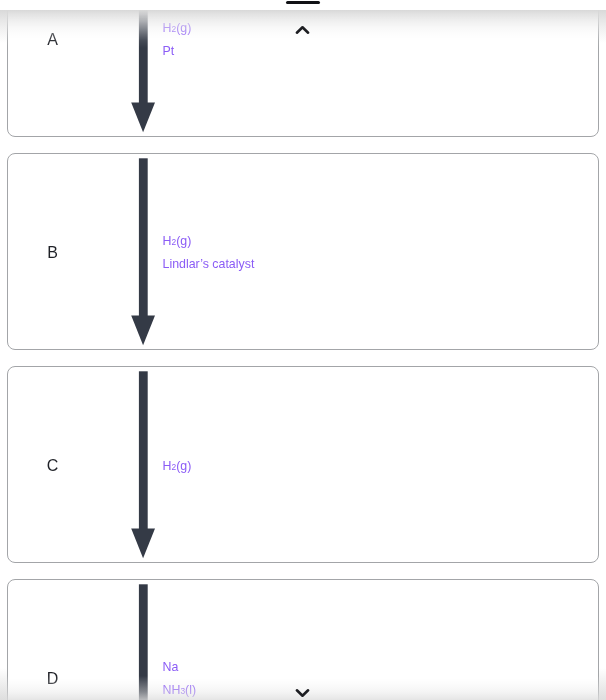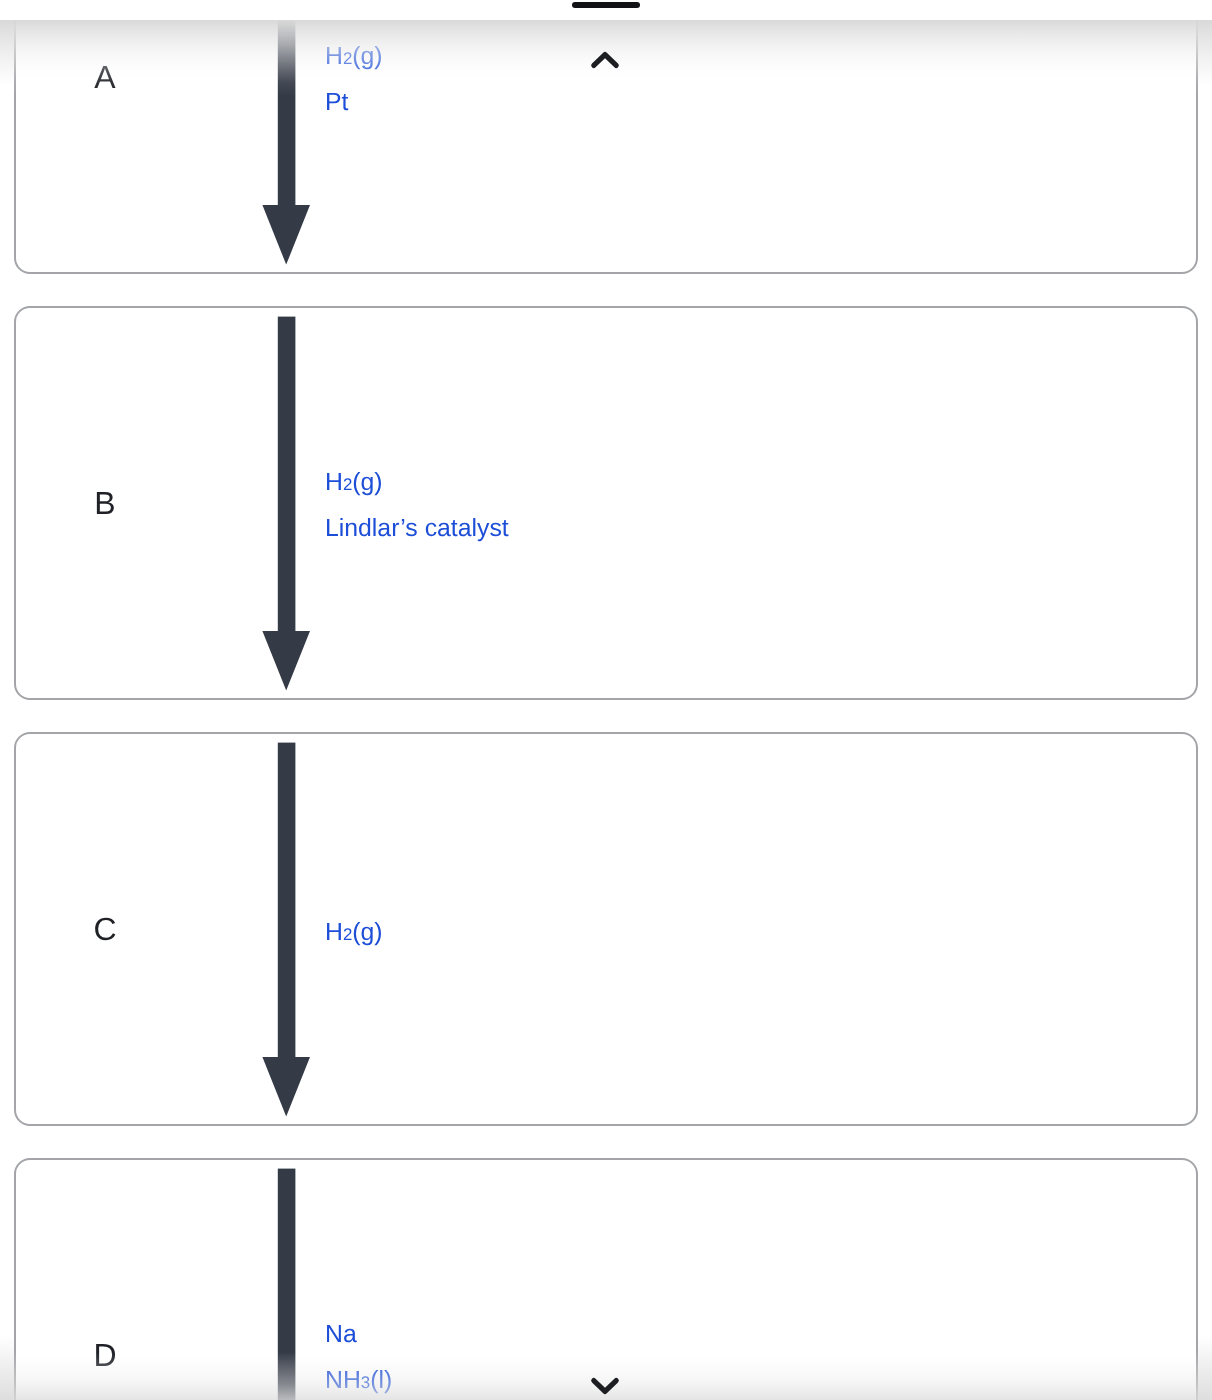--- a/index.html
+++ b/index.html
@@ -95,21 +95,21 @@
     overflow: visible;
   }
 
   .reagents {
     position: absolute;
     left: 154.5px;
     top: 50%;
     transform: translateY(calc(-50% + 1px));
     font-size: 12.4px;
     letter-spacing: 0.0px;
-    color: #1d4ed8;
+    color: #8b5cf6;
     line-height: 1;
     white-space: nowrap;
   }
   .reagent-line { height: 12.5px; line-height: 12.5px; }
   .sub { font-size: 0.68em; vertical-align: baseline; position: relative; top: 0.9px; letter-spacing: 0; }
   .reagent-line + .reagent-line { margin-top: 10.6px; }
 
   .chev {
     position: absolute;
     left: 295px;

